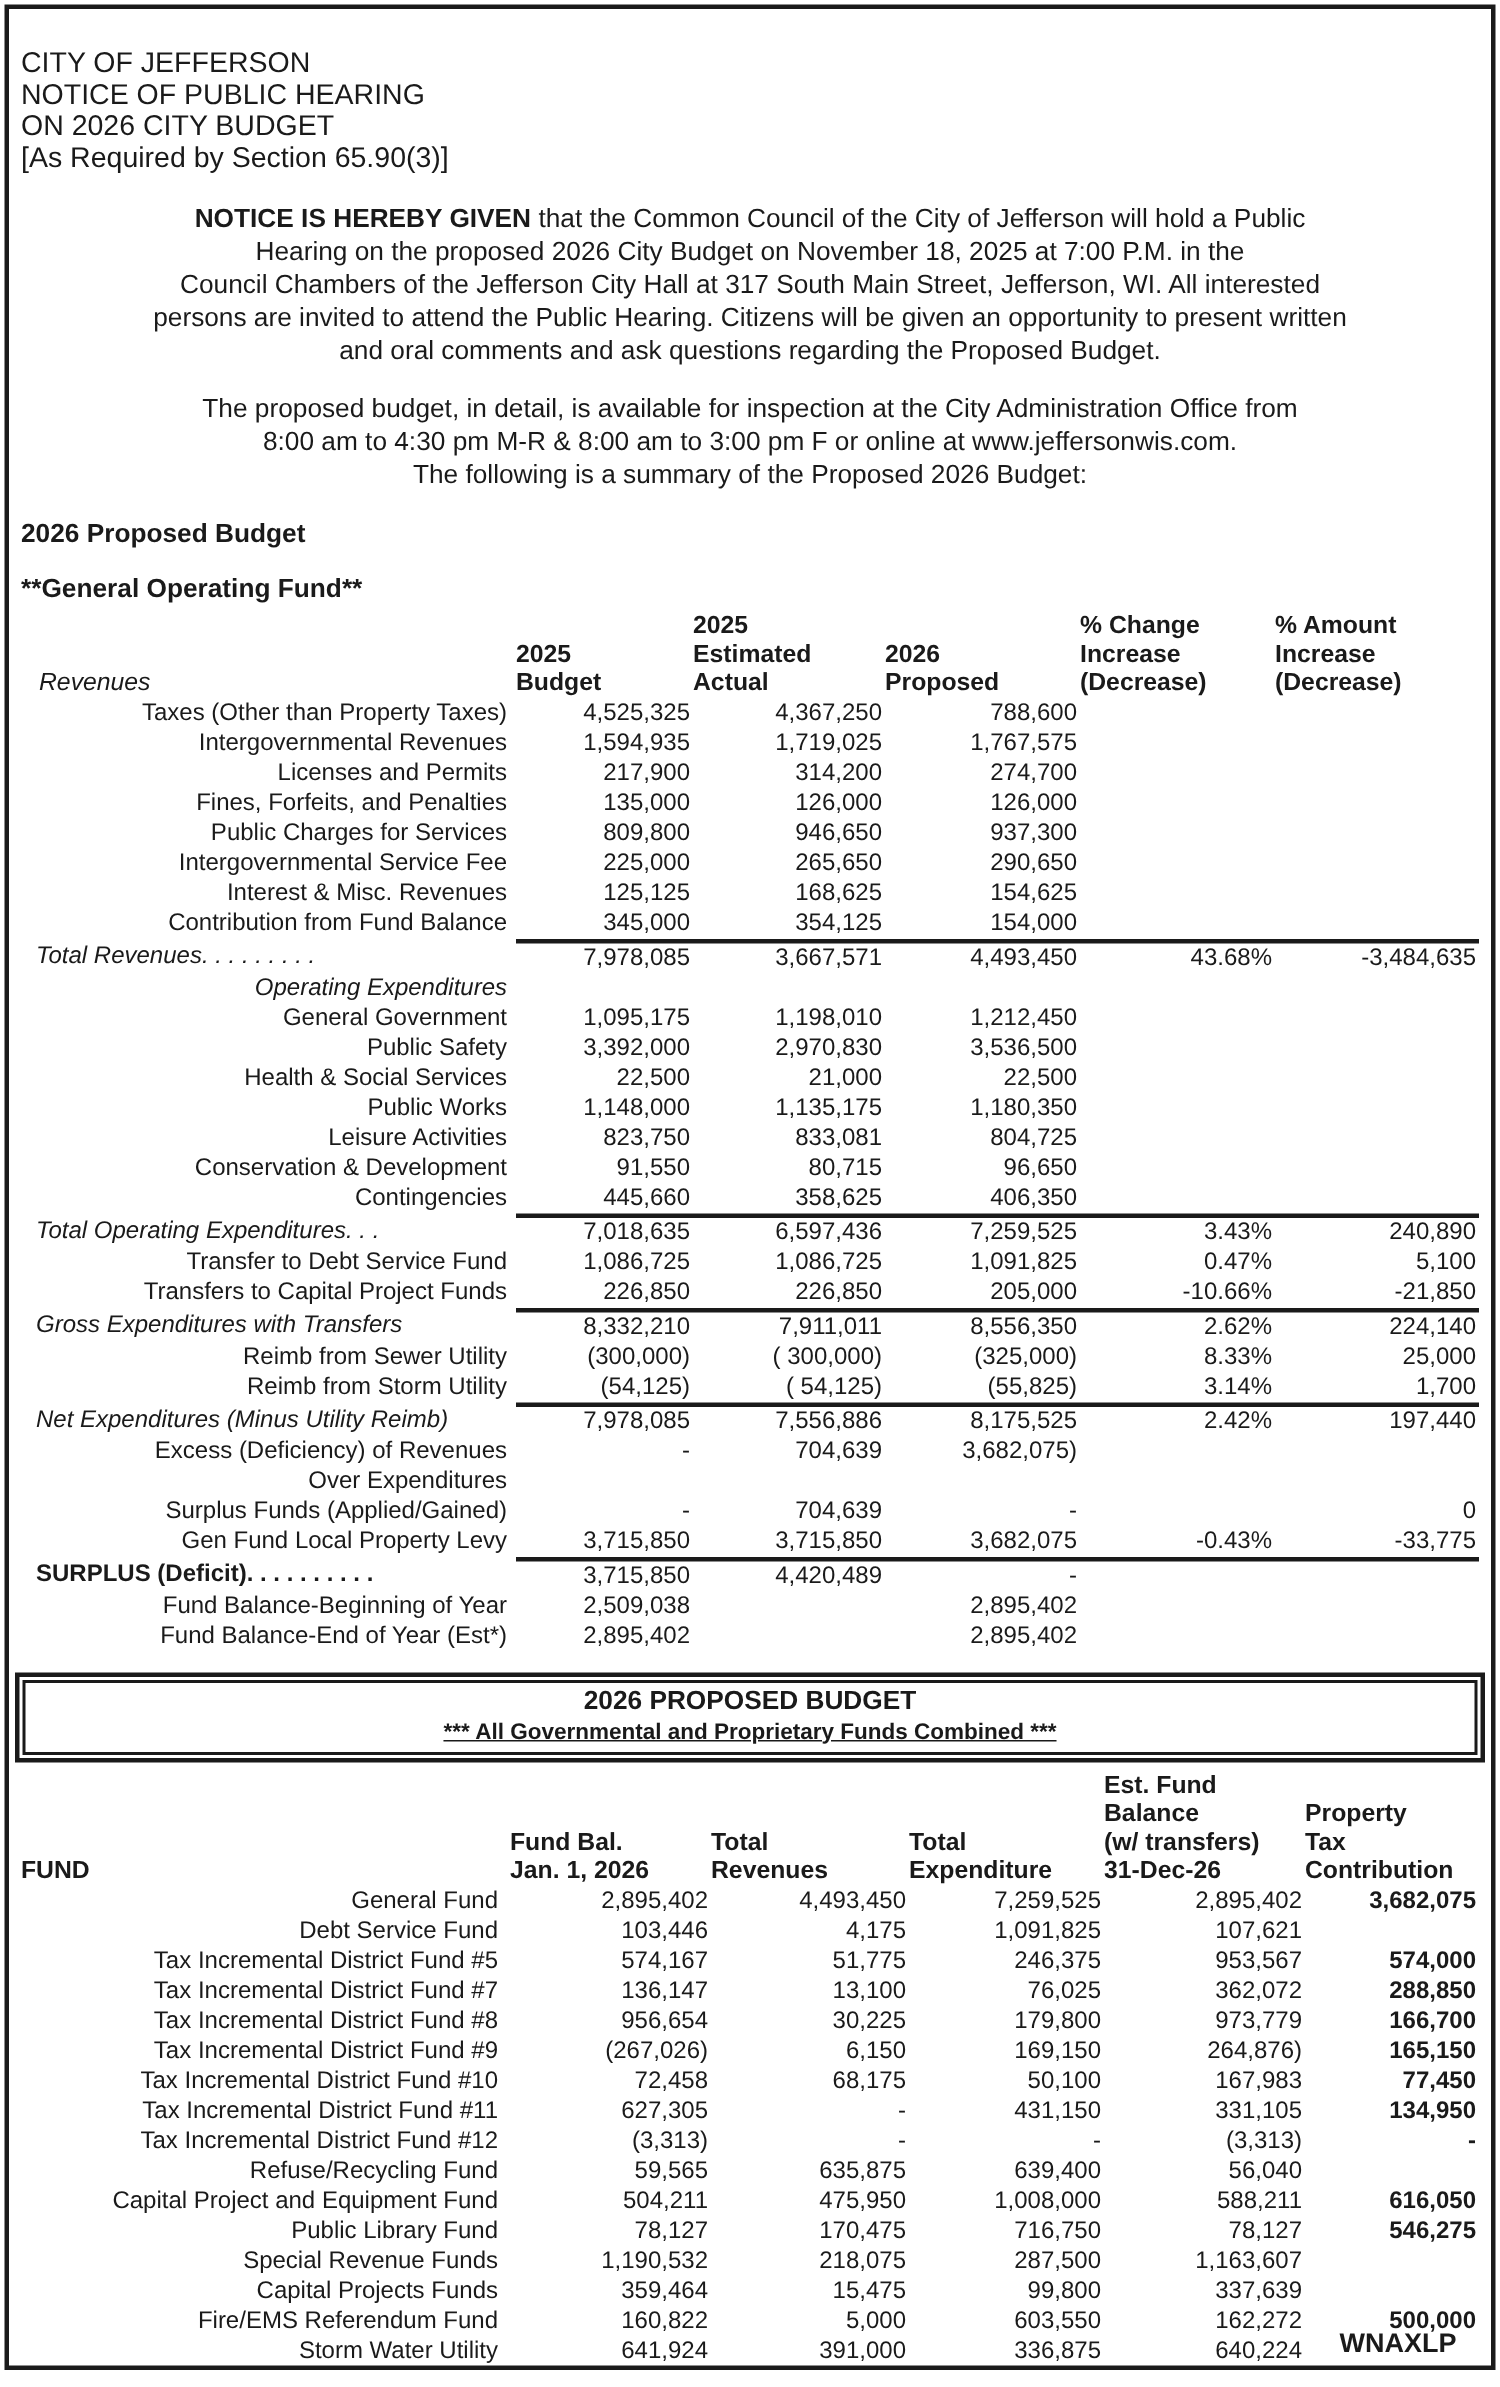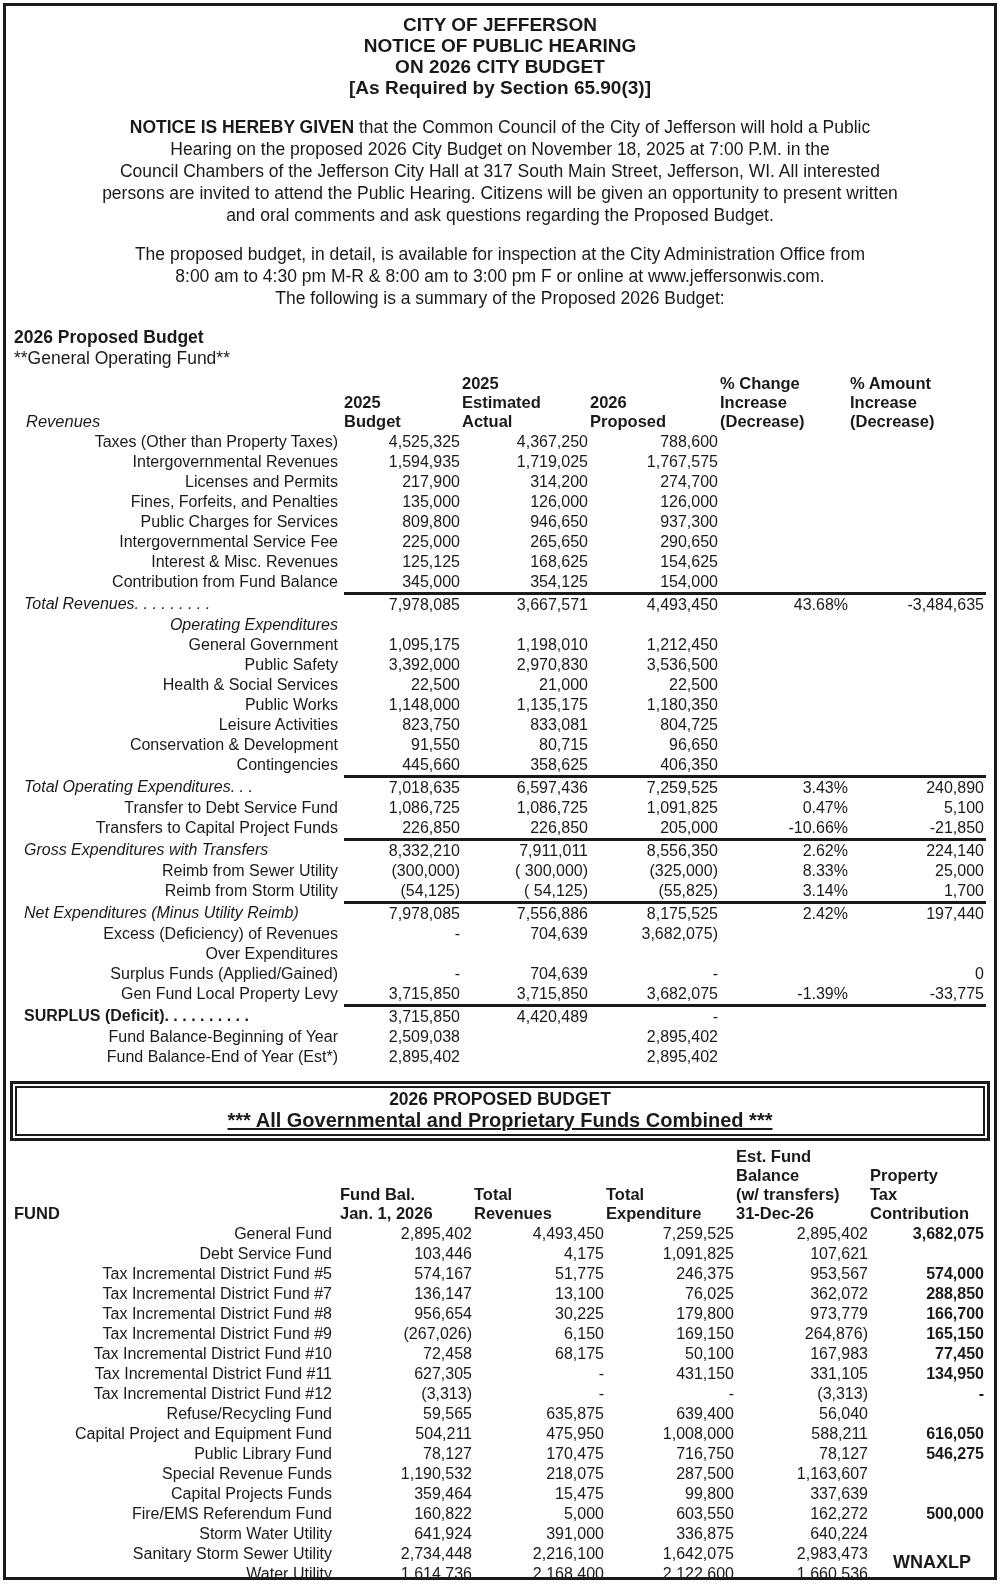--- a/index.html
+++ b/index.html
@@ -1,25 +1,25 @@
 <!DOCTYPE html>
 <html><head>
 <meta charset="utf-8">
 <style>
   html,body{margin:0;padding:0;background:#fff;}
   body{width:1000px;font-family:"Liberation Sans","DejaVu Sans",sans-serif;color:#1a1a1a;
        -webkit-font-smoothing:antialiased;}
   .page{margin:3px;border:3px solid #1a1a1a;height:1577px;box-sizing:border-box;
         padding:4px 8px 0;position:relative;overflow:hidden;background:#fff;}
   .ml{white-space:pre-line;}
-  .doc-title{font-size:19px;line-height:21px;font-weight:bold;text-align:center;margin-top:4px;}
+  .doc-title{font-size:19px;line-height:21px;font-weight:normal;margin-top:22px;}
   .para{font-size:17.5px;line-height:22px;text-align:center;}
   .para .lead{font-weight:bold;}
   .budget-heading{font-size:17.5px;line-height:21px;font-weight:bold;margin-top:12px;}
-  .budget-subheading{font-size:17.5px;line-height:21px;font-weight:normal;}
+  .budget-subheading{font-size:17.5px;line-height:21px;font-weight:bold;margin-top:16px;}
 
   table{width:972px;border-collapse:collapse;table-layout:fixed;}
   .t1{margin-top:4px;}
   .t2{margin-top:4px;}
   th{font-size:16.5px;line-height:19px;font-weight:bold;vertical-align:bottom;
      text-align:left;padding:0 2px 1px 0;}
   .t1 thead th{height:58px;}
   .t2 thead th{height:78px;margin-top:20px;}
   th.lblhead{text-align:left;font-weight:normal;font-style:italic;padding-left:12px;}
   td{font-size:16px;height:20px;padding:0;overflow:hidden;}
@@ -28,21 +28,21 @@
   .t2 td.lbl{padding-right:8px;}
   tr.rule td.num{border-top:3px solid #1a1a1a;}
   tr.total-left td.lbl{text-align:left;font-style:italic;padding-left:10px;}
   tr.bold-left td.lbl{text-align:left;font-weight:bold;padding-left:10px;}
   tr.section-italic td.lbl{font-style:italic;}
   .t2 td.num:last-child{font-weight:bold;}
 
   .dbox{margin:14px -4px 2px;border:3px solid #1a1a1a;padding:2px;}
   .dbox-inner{border:2px solid #1a1a1a;text-align:center;padding:1px 0 3px;}
   .dbox-title{font-size:17.5px;line-height:21px;font-weight:bold;}
-  .dbox-subtitle{font-size:20px;line-height:21px;font-weight:bold;text-decoration:underline;}
+  .dbox-subtitle{font-size:15px;line-height:21px;font-weight:bold;text-decoration:underline;}
   .watermark{position:absolute;right:23px;bottom:4px;font-size:18px;font-weight:bold;}
 </style>
 </head>
 <body>
 
 <div class="page">
 
   <div class="doc-title ml">CITY OF JEFFERSON
 NOTICE OF PUBLIC HEARING
 ON 2026 CITY BUDGET
@@ -303,21 +303,21 @@
           <td class="num">704,639</td>
           <td class="num">-</td>
           <td class="num"></td>
           <td class="num">0</td>
         </tr>
         <tr>
           <td class="lbl">Gen Fund Local Property Levy</td>
           <td class="num">3,715,850</td>
           <td class="num">3,715,850</td>
           <td class="num">3,682,075</td>
-          <td class="num">-1.39%</td>
+          <td class="num">-0.43%</td>
           <td class="num">-33,775</td>
         </tr>
         <tr class="bold-left rule">
           <td class="lbl">SURPLUS (Deficit). . . . . . . . . .</td>
           <td class="num">3,715,850</td>
           <td class="num">4,420,489</td>
           <td class="num">-</td>
           <td class="num"></td>
           <td class="num"></td>
         </tr>

